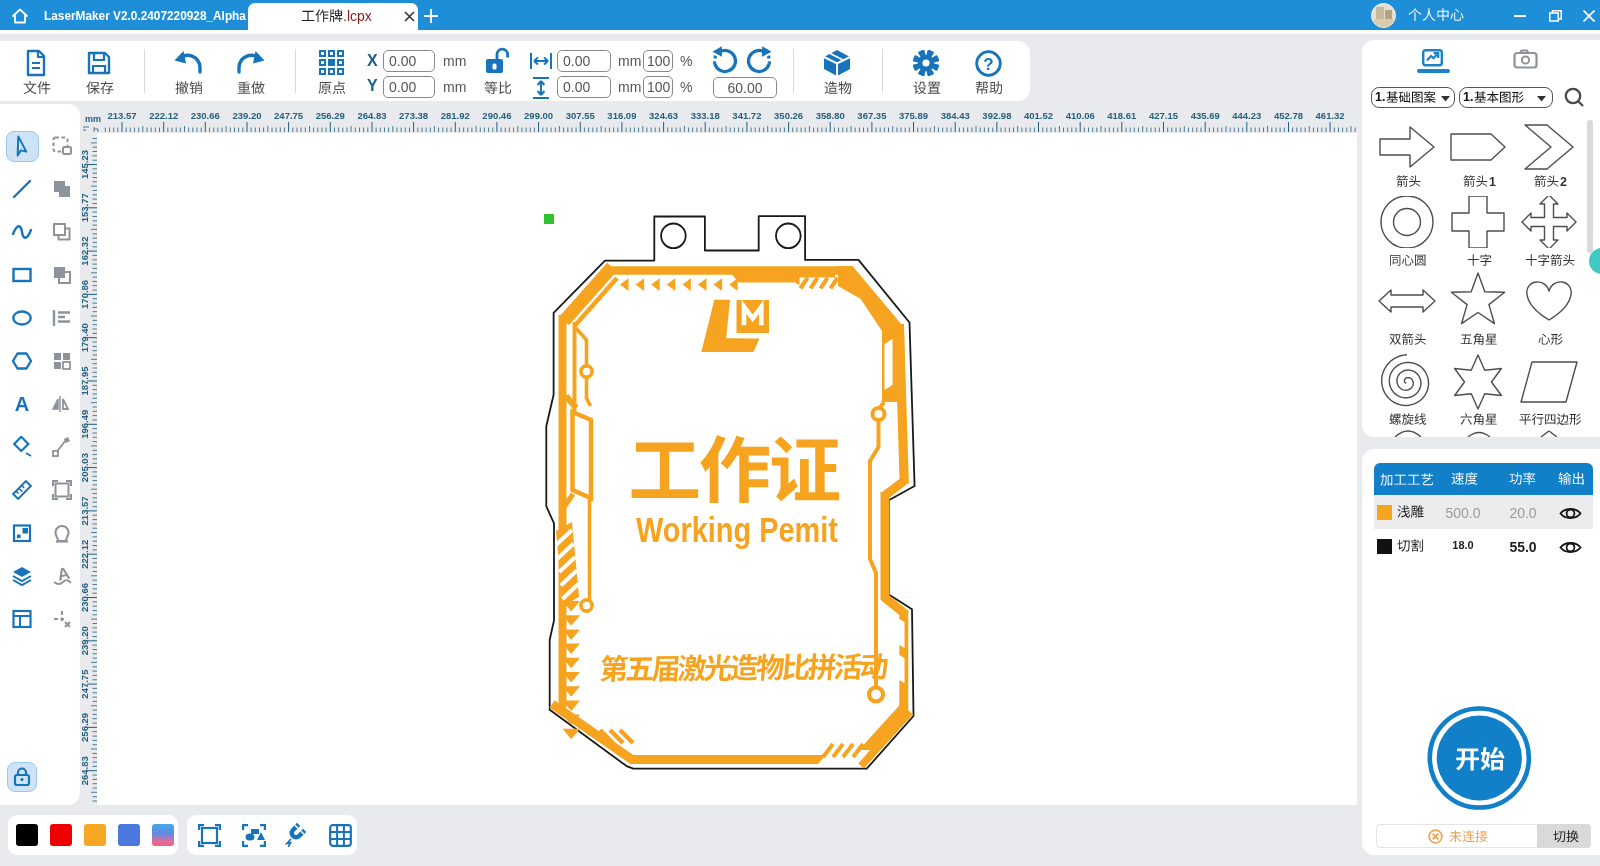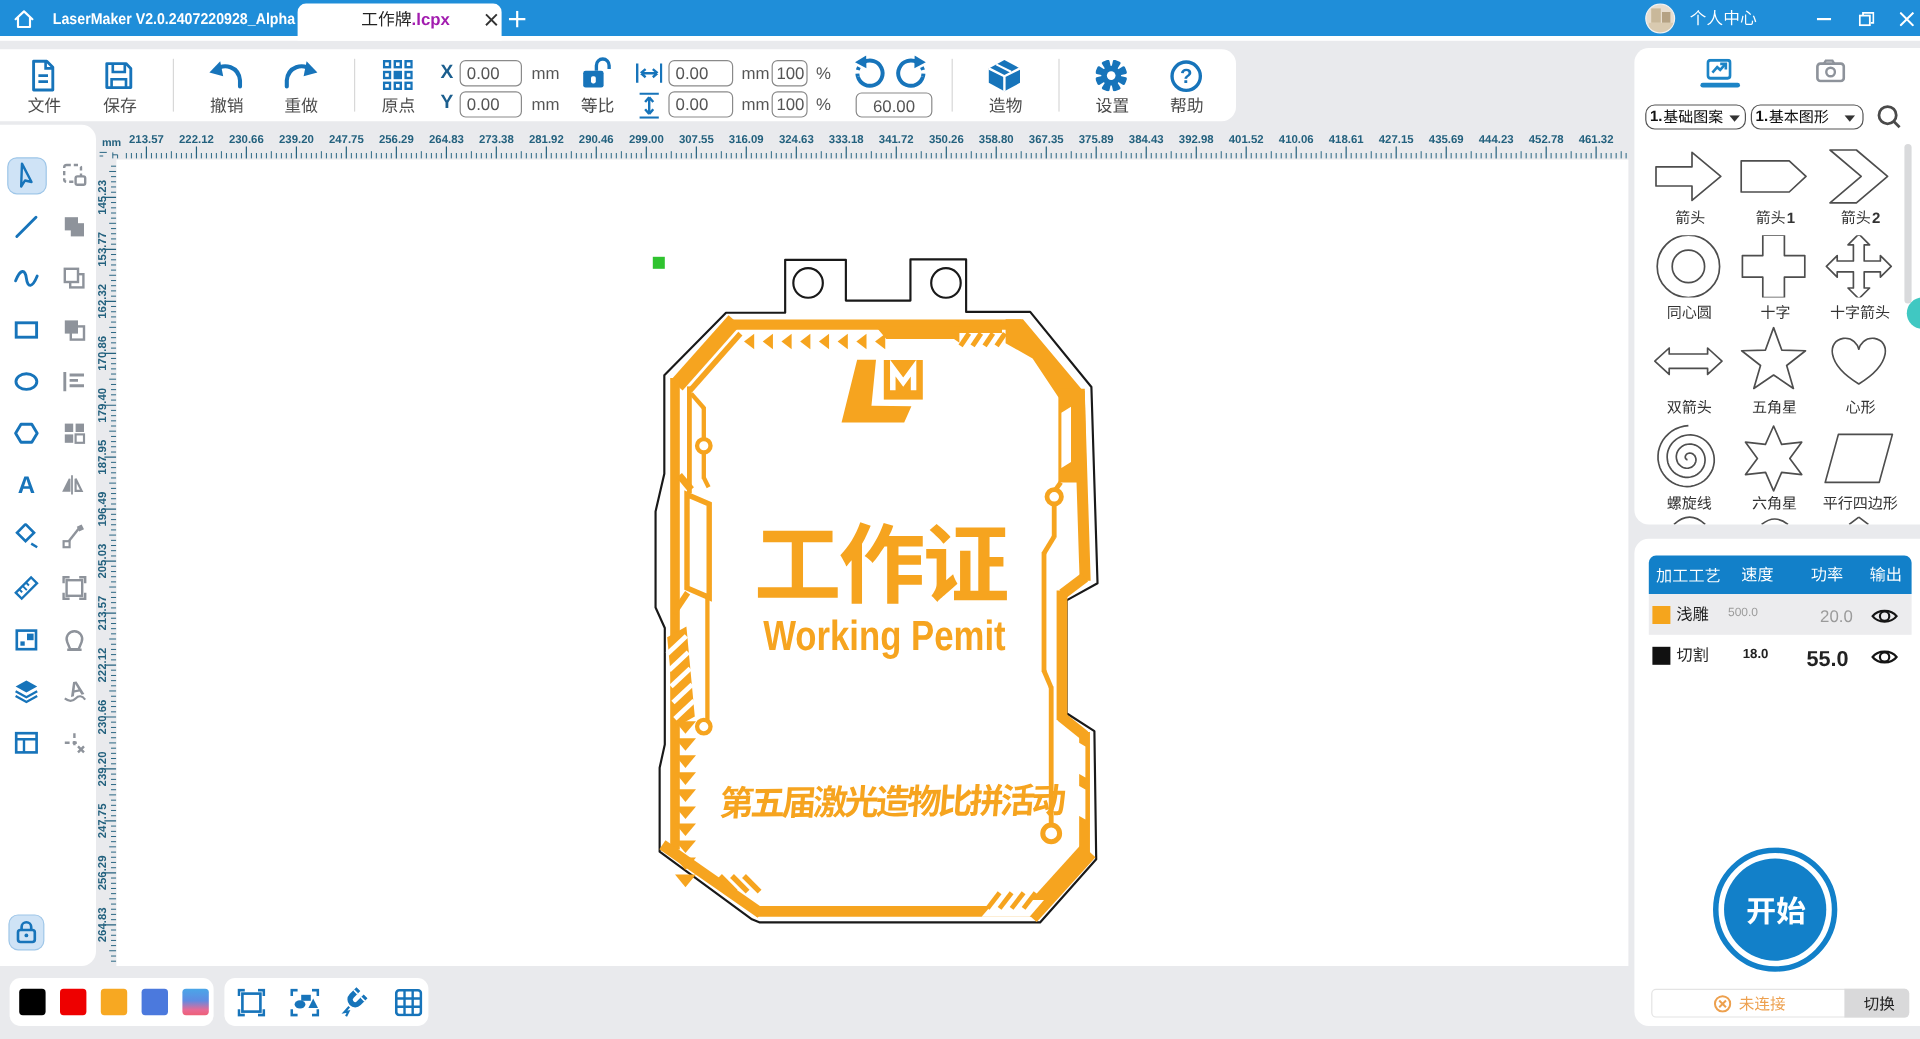--- a/index.html
+++ b/index.html
@@ -109,21 +109,21 @@
 <div class="a" style="left:44px;top:8px;color:#fff;font-size:13px;font-weight:bold;letter-spacing:0;transform:scaleX(.91);transform-origin:left">LaserMaker V2.0.2407220928_Alpha</div>
 <div class="a" style="left:0;top:30px;width:1600px;height:4px;background:#fff"></div>
 <div class="a" style="left:248px;top:3px;width:170px;height:31px;background:#fff;border-radius:7px 7px 0 0"></div>
 <svg style="position:absolute;left:300px;top:9px;overflow:visible" width="44" height="15">
     <g fill="#222" transform="translate(1,12.0) scale(0.1400)">
       <use href="#r24037" x="0"></use>
       <use href="#r20316" x="100"></use>
       <use href="#r29260" x="200"></use>
     </g>
   </svg>
-<div class="a" style="left:343px;top:8px;color:#a21caf;font-size:14px;font-weight:bold">.lcpx</div>
+<div class="a" style="left:343px;top:8px;color:#7f1d1d;font-size:14px;font-weight:normal">.lcpx</div>
 <svg class="a" style="left:404px;top:11px" width="11" height="11">
     <path d="M1 1 L10 10 M10 1 L1 10" stroke="#333" stroke-width="1.6"></path>
   </svg>
 <svg class="a" style="left:424px;top:9px" width="14" height="14">
     <path d="M7 0 V14 M0 7 H14" stroke="#fff" stroke-width="1.8"></path>
   </svg>
 <div class="a" style="left:1371px;top:3px;width:25px;height:25px;border-radius:50%;background:#e8ded0;border:1px solid #f2f2f2;overflow:hidden">
 <div class="a" style="left:4px;top:3px;width:8px;height:12px;background:#c9b89a"></div>
 <div class="a" style="left:13px;top:6px;width:7px;height:9px;background:#b5a284"></div>
 <div class="a" style="left:2px;top:15px;width:21px;height:8px;background:#d9cab0"></div>
@@ -1216,31 +1216,31 @@
     </g>
   </svg>
 <div class="a" style="left:1374px;top:495px;width:219px;height:34px;background:#ececee"></div>
 <div class="a" style="left:1377px;top:505px;width:15px;height:15px;background:#f5a51d"></div>
 <svg style="position:absolute;left:1396px;top:505px;overflow:visible" width="29" height="15">
     <g fill="#222" transform="translate(1,11.6) scale(0.1350)">
       <use href="#r27973" x="0"></use>
       <use href="#r38613" x="100"></use>
     </g>
   </svg>
-<div class="a" style="left:1440px;top:505px;width:46px;font-size:10px;color:#9b9b9b">500.0</div>
-<div class="a" style="left:1502px;top:505px;width:42px;text-align:right;font-size:14px;color:#9b9b9b">20.0</div>
+<div class="a" style="left:1440px;top:505px;width:46px;text-align:center;font-size:14px;color:#9b9b9b">500.0</div>
+<div class="a" style="left:1502px;top:505px;width:42px;text-align:center;font-size:14px;color:#9b9b9b">20.0</div>
 <div class="a" style="left:1377px;top:539px;width:15px;height:15px;background:#111"></div>
 <svg style="position:absolute;left:1396px;top:539px;overflow:visible" width="29" height="15">
     <g fill="#222" transform="translate(1,11.6) scale(0.1350)">
       <use href="#r20999" x="0"></use>
       <use href="#r21106" x="100"></use>
     </g>
   </svg>
 <div class="a" style="left:1440px;top:539px;width:46px;text-align:center;font-size:11px;color:#222;font-weight:bold">18.0</div>
-<div class="a" style="left:1502px;top:539px;width:42px;text-align:center;font-size:18px;color:#222;font-weight:bold">55.0</div>
+<div class="a" style="left:1502px;top:539px;width:42px;text-align:center;font-size:14px;color:#222;font-weight:bold">55.0</div>
 <svg class="a" style="left:1559px;top:506px" width="23" height="15" viewBox="0 0 23 15">
 <path d="M1.5 7.5 C6 1.5 17 1.5 21.5 7.5 C17 13.5 6 13.5 1.5 7.5 Z" fill="none" stroke="#151515" stroke-width="1.8"></path>
 <circle cx="11.5" cy="7.5" r="3.9" fill="none" stroke="#151515" stroke-width="1.8"></circle>
   </svg>
 <svg class="a" style="left:1559px;top:540px" width="23" height="15" viewBox="0 0 23 15">
 <path d="M1.5 7.5 C6 1.5 17 1.5 21.5 7.5 C17 13.5 6 13.5 1.5 7.5 Z" fill="none" stroke="#151515" stroke-width="1.8"></path>
 <circle cx="11.5" cy="7.5" r="3.9" fill="none" stroke="#151515" stroke-width="1.8"></circle>
   </svg>
 <svg class="a" style="left:1427px;top:706px" width="105" height="105" viewBox="0 0 105 105">
 <circle cx="52.3" cy="52" r="49.5" fill="#fff" stroke="#1280c9" stroke-width="4.6"></circle>

